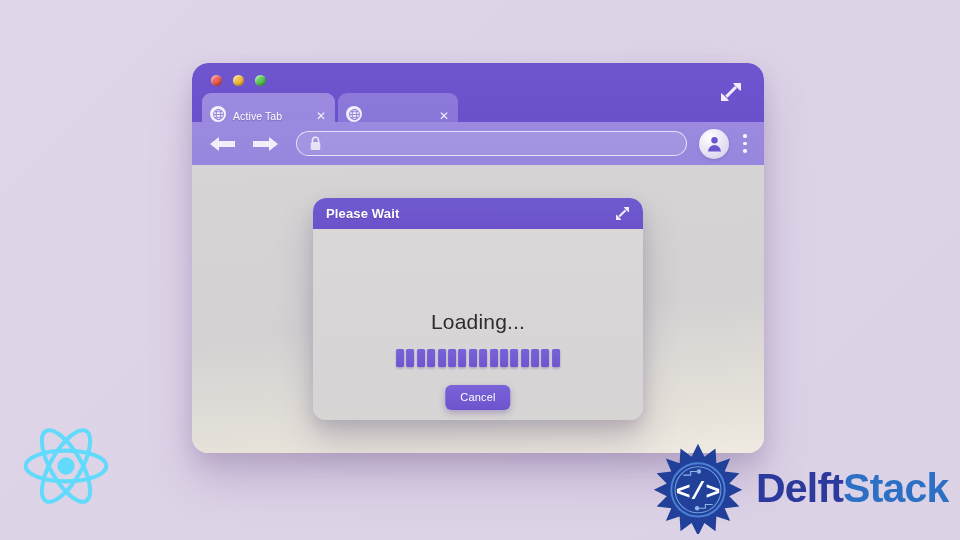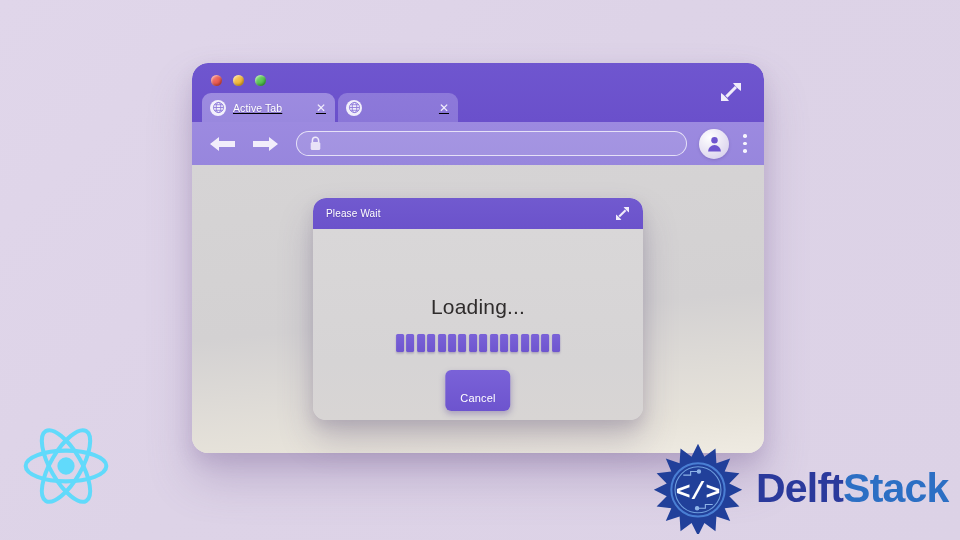--- a/index.html
+++ b/index.html
@@ -81,26 +81,25 @@
     top: 30px;
     height: 29px;
     display: flex;
     align-items: flex-end;
     gap: 3px;
   }
   .tab {
     height: 29px;
     border-radius: 9px 9px 0 0;
     display: flex;
-    align-items: center;
+    align-items: flex-end;
     padding: 0 9px 0 8px;
     gap: 7px;
     cursor: pointer;
     box-sizing: border-box;
-    text-decoration: underline;
   }
   .tab.active {
     background: linear-gradient(180deg, #9d8be0 0%, #9988de 100%);
     width: 133px;
   }
   .tab.inactive {
     background: linear-gradient(180deg, #8d79da 0%, #8a76d8 100%);
     width: 120px;
   }
   .tab-favicon {
@@ -233,35 +232,36 @@
     position: relative;
     height: 31px;
     background: linear-gradient(180deg, #715acf 0%, #6b52cb 100%);
     display: flex;
     align-items: center;
     padding: 0 11px 0 13px;
     border-radius: 13px 13px 0 0;
   }
   #modal-title {
     flex: 1;
-    font-size: 10px;
-    font-weight: normal;
+    font-size: 13px;
+    font-weight: bold;
     color: #ffffff;
     letter-spacing: 0.15px;
     text-shadow: 0 1px 1px rgba(50,30,100,0.3);
   }
   #modal-expand {
     width: 19px;
     height: 19px;
     cursor: pointer;
   }
   #modal-body {
     position: relative;
     height: 191px;
     background: linear-gradient(180deg, #d9d7d8 0%, #d6d4d5 70%, #d8d5d4 100%);
+    margin-top: 15px;
   }
   #loading-label {
     position: absolute;
     left: 0;
     top: 66px;
     width: 100%;
     text-align: center;
     font-size: 21px;
     color: #2f2c2c;
     letter-spacing: 0.2px;
@@ -279,21 +279,21 @@
     height: 18px;
     border-radius: 1.5px;
     background: linear-gradient(180deg, #7a62d8 0%, #6e55cf 100%);
     box-shadow: 0 1.5px 2px rgba(70,50,120,0.30);
   }
   #cancel-button {
     position: absolute;
     left: 50%;
     transform: translateX(-50%);
     top: 141px;
-    padding: 22px 15px 7px;
+    padding: 6px 15px 7px;
     border: none;
     border-radius: 6px;
     background: linear-gradient(180deg, #7a62d8 0%, #6d54ce 100%);
     color: #ffffff;
     font-size: 11px;
     font-family: "Liberation Sans", sans-serif;
     letter-spacing: 0.2px;
     cursor: pointer;
     box-shadow: 0 3px 6px rgba(80,58,140,0.34);
   }

